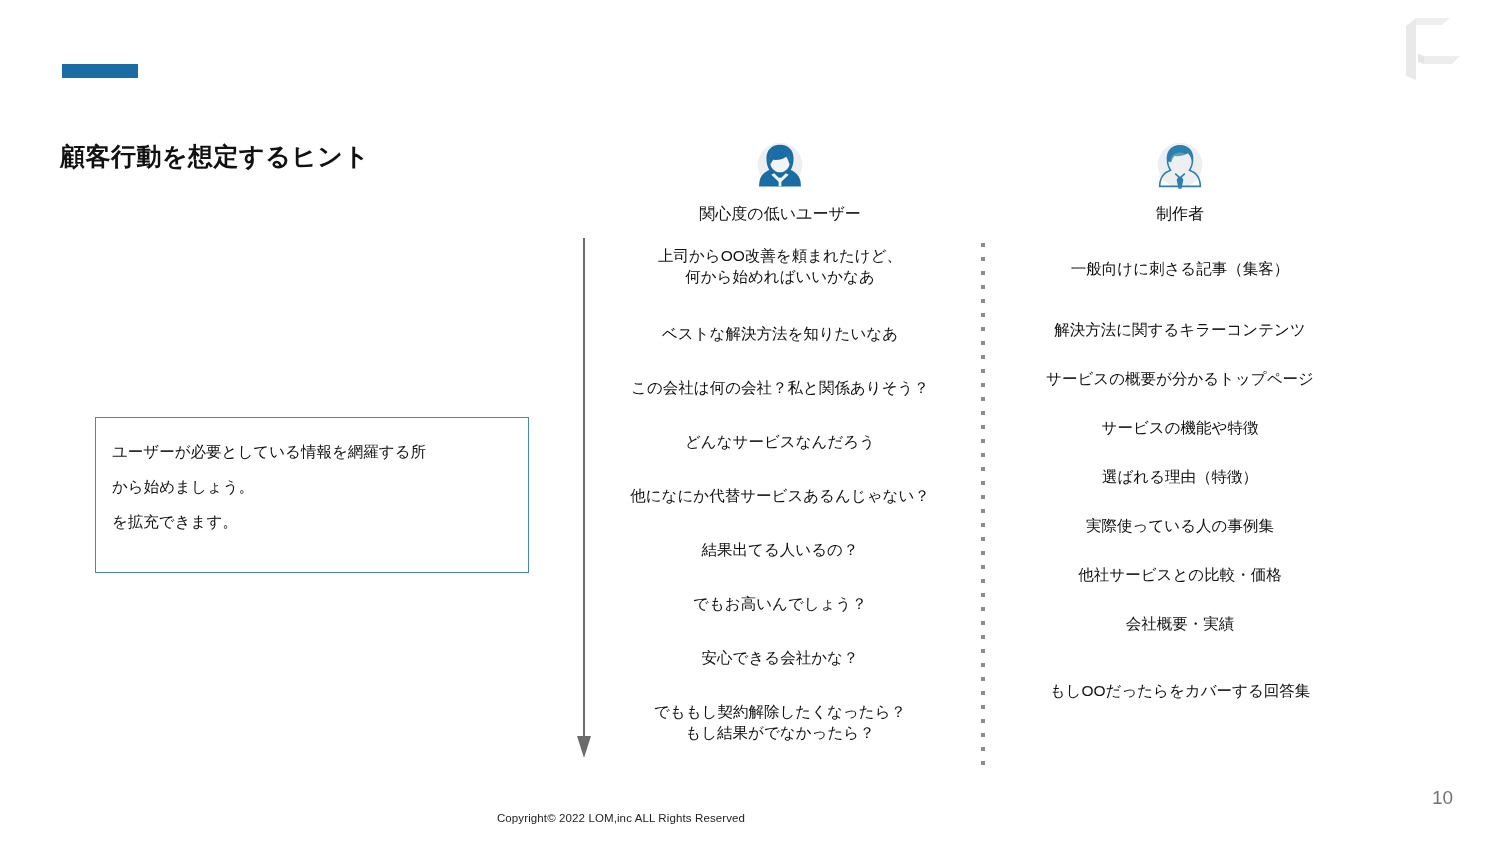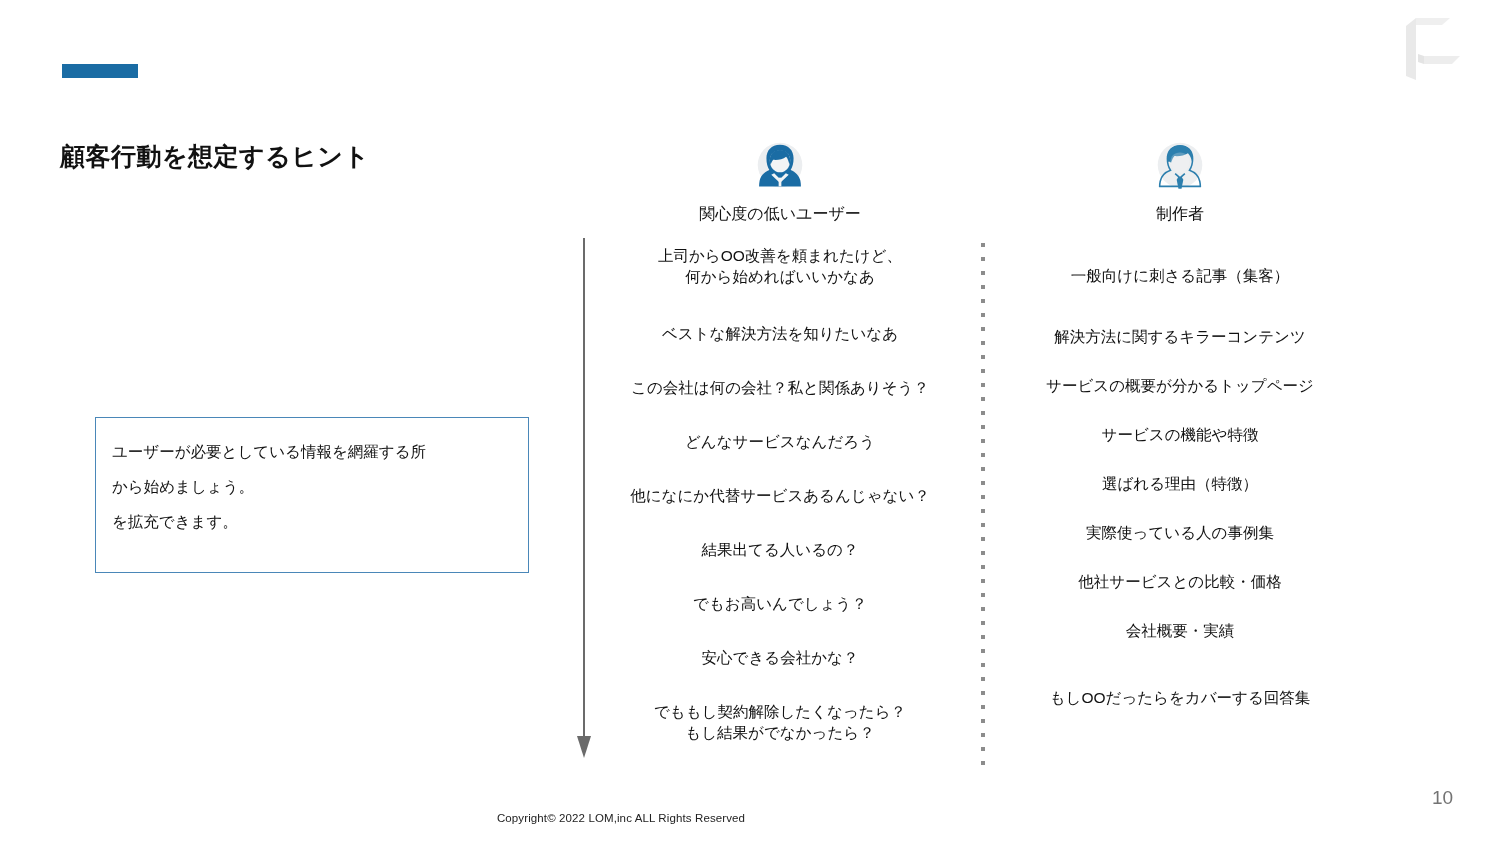--- a/index.html
+++ b/index.html
@@ -225,21 +225,21 @@
     <div class="list-item" style="margin-top:33px">
       <span>安心できる会社かな？</span>
     </div>
     <div class="list-item" style="margin-top:33px">
       <span>でももし契約解除したくなったら？</span>
       <span class="sub">もし結果がでなかったら？</span>
     </div>
   </div>
 
   <div class="list-column" id="list-column-creator">
-    <div class="list-item" style="margin-top:8px">
+    <div class="list-item" style="margin-top:1px">
       <span>一般向けに刺さる記事（集客）</span>
     </div>
     <div class="list-item" style="margin-top:40px">
       <span>解決方法に関するキラーコンテンツ</span>
     </div>
     <div class="list-item" style="margin-top:28px">
       <span>サービスの概要が分かるトップページ</span>
     </div>
     <div class="list-item" style="margin-top:28px">
       <span>サービスの機能や特徴</span>

